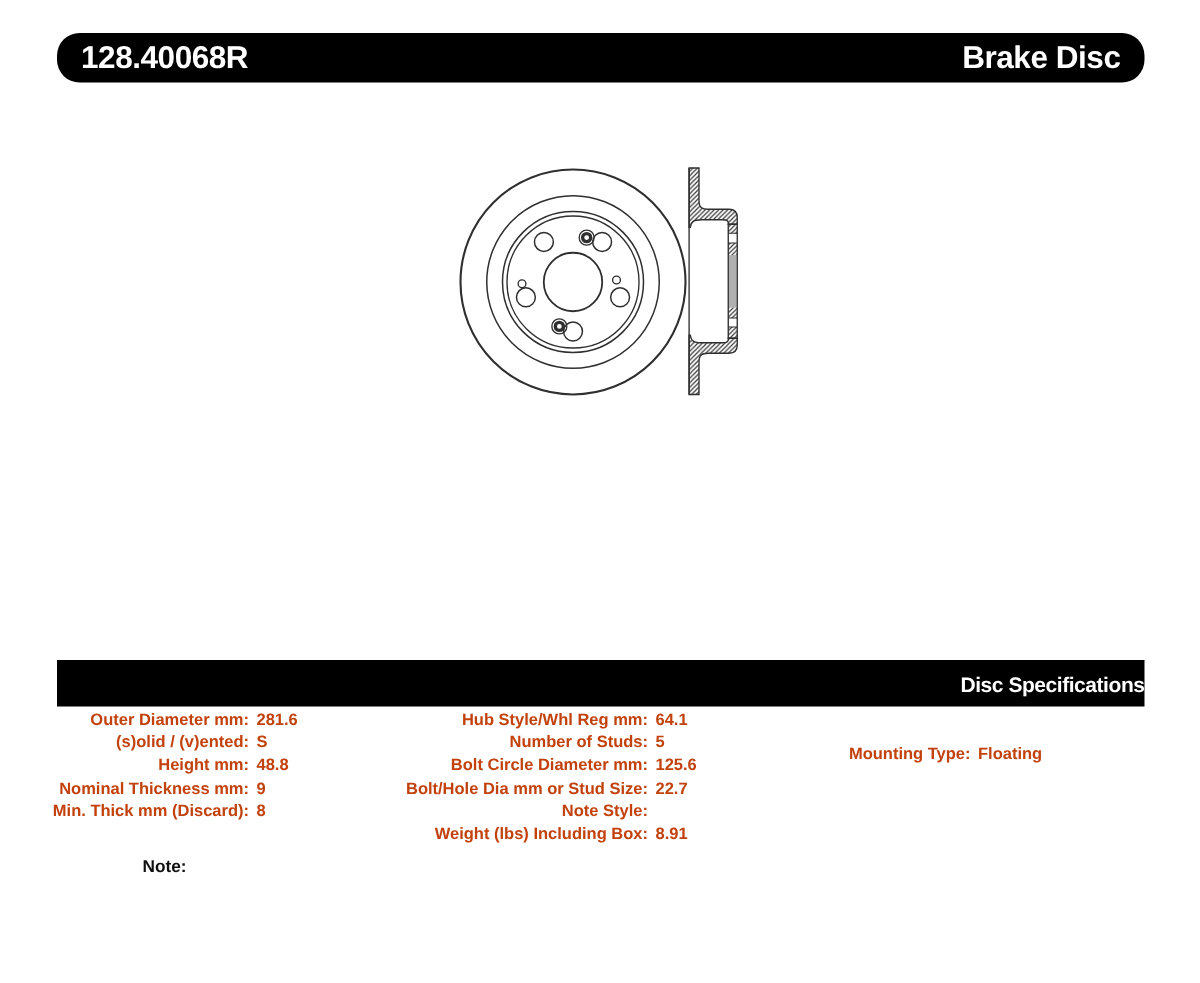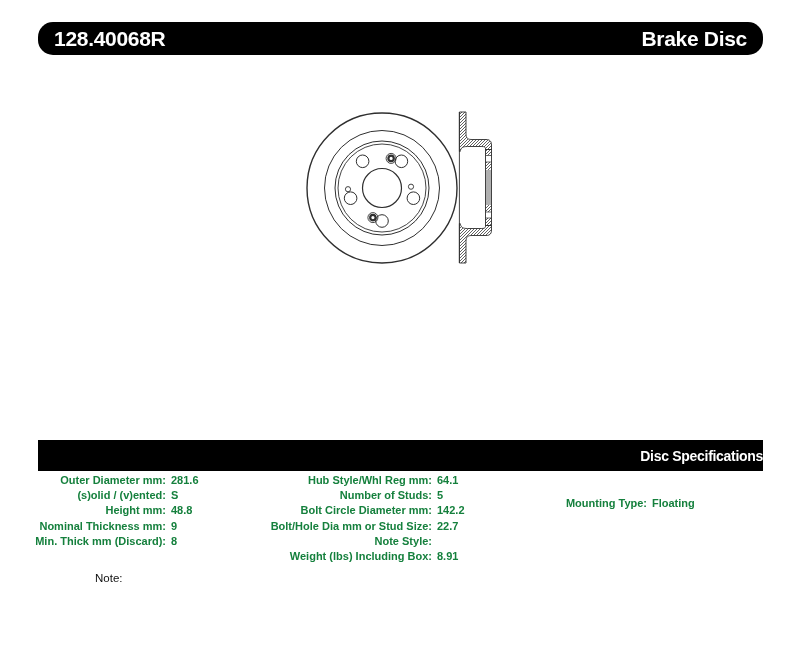--- a/index.html
+++ b/index.html
@@ -13,29 +13,29 @@
   .bar{
     position:absolute;left:38px;width:725px;background:#000;color:#fff;
     box-sizing:border-box;display:flex;align-items:center;
     font-weight:bold;letter-spacing:-0.3px;
   }
   .header-bar{top:22px;height:33px;justify-content:space-between;padding:0 16px;font-size:21px;border-radius:15px;}
   .spec-bar{top:440px;height:31px;justify-content:flex-end;font-size:14px;}
 
   .drawing{position:absolute;left:290px;top:95px;}
 
-  .spec-col{position:absolute;color:#15803d;}
+  .spec-col{position:absolute;color:#c2410c;}
   .spec-row{display:flex;line-height:15.2px;font-size:11px;font-weight:bold;white-space:nowrap;}
   .spec-label{display:inline-block;text-align:right;}
   .spec-value{display:inline-block;margin-left:5px;text-align:left;}
   .col1{left:35px;top:473px;}  .col1 .spec-label{width:131px;}
   .col2{left:262px;top:473px;} .col2 .spec-label{width:170px;}
   .col3{left:530px;top:496px;} .col3 .spec-label{width:117px;}
 
-  .note{position:absolute;left:95px;top:572px;font-size:11.5px;font-weight:normal;color:#111;}
+  .note{position:absolute;left:95px;top:572px;font-size:11.5px;font-weight:bold;color:#111;}
 </style>
 </head>
 <body>
 
 <div class="page">
 
   <div class="bar header-bar">
     <span>128.40068R</span>
     <span>Brake Disc</span>
   </div>
@@ -135,21 +135,21 @@
     <div class="spec-row">
       <span class="spec-label">Hub Style/Whl Reg mm:</span>
       <span class="spec-value">64.1</span>
     </div>
     <div class="spec-row">
       <span class="spec-label">Number of Studs:</span>
       <span class="spec-value">5</span>
     </div>
     <div class="spec-row">
       <span class="spec-label">Bolt Circle Diameter mm:</span>
-      <span class="spec-value">142.2</span>
+      <span class="spec-value">125.6</span>
     </div>
     <div class="spec-row">
       <span class="spec-label">Bolt/Hole Dia mm or Stud Size:</span>
       <span class="spec-value">22.7</span>
     </div>
     <div class="spec-row">
       <span class="spec-label">Note Style:</span>
       <span class="spec-value"></span>
     </div>
     <div class="spec-row">

